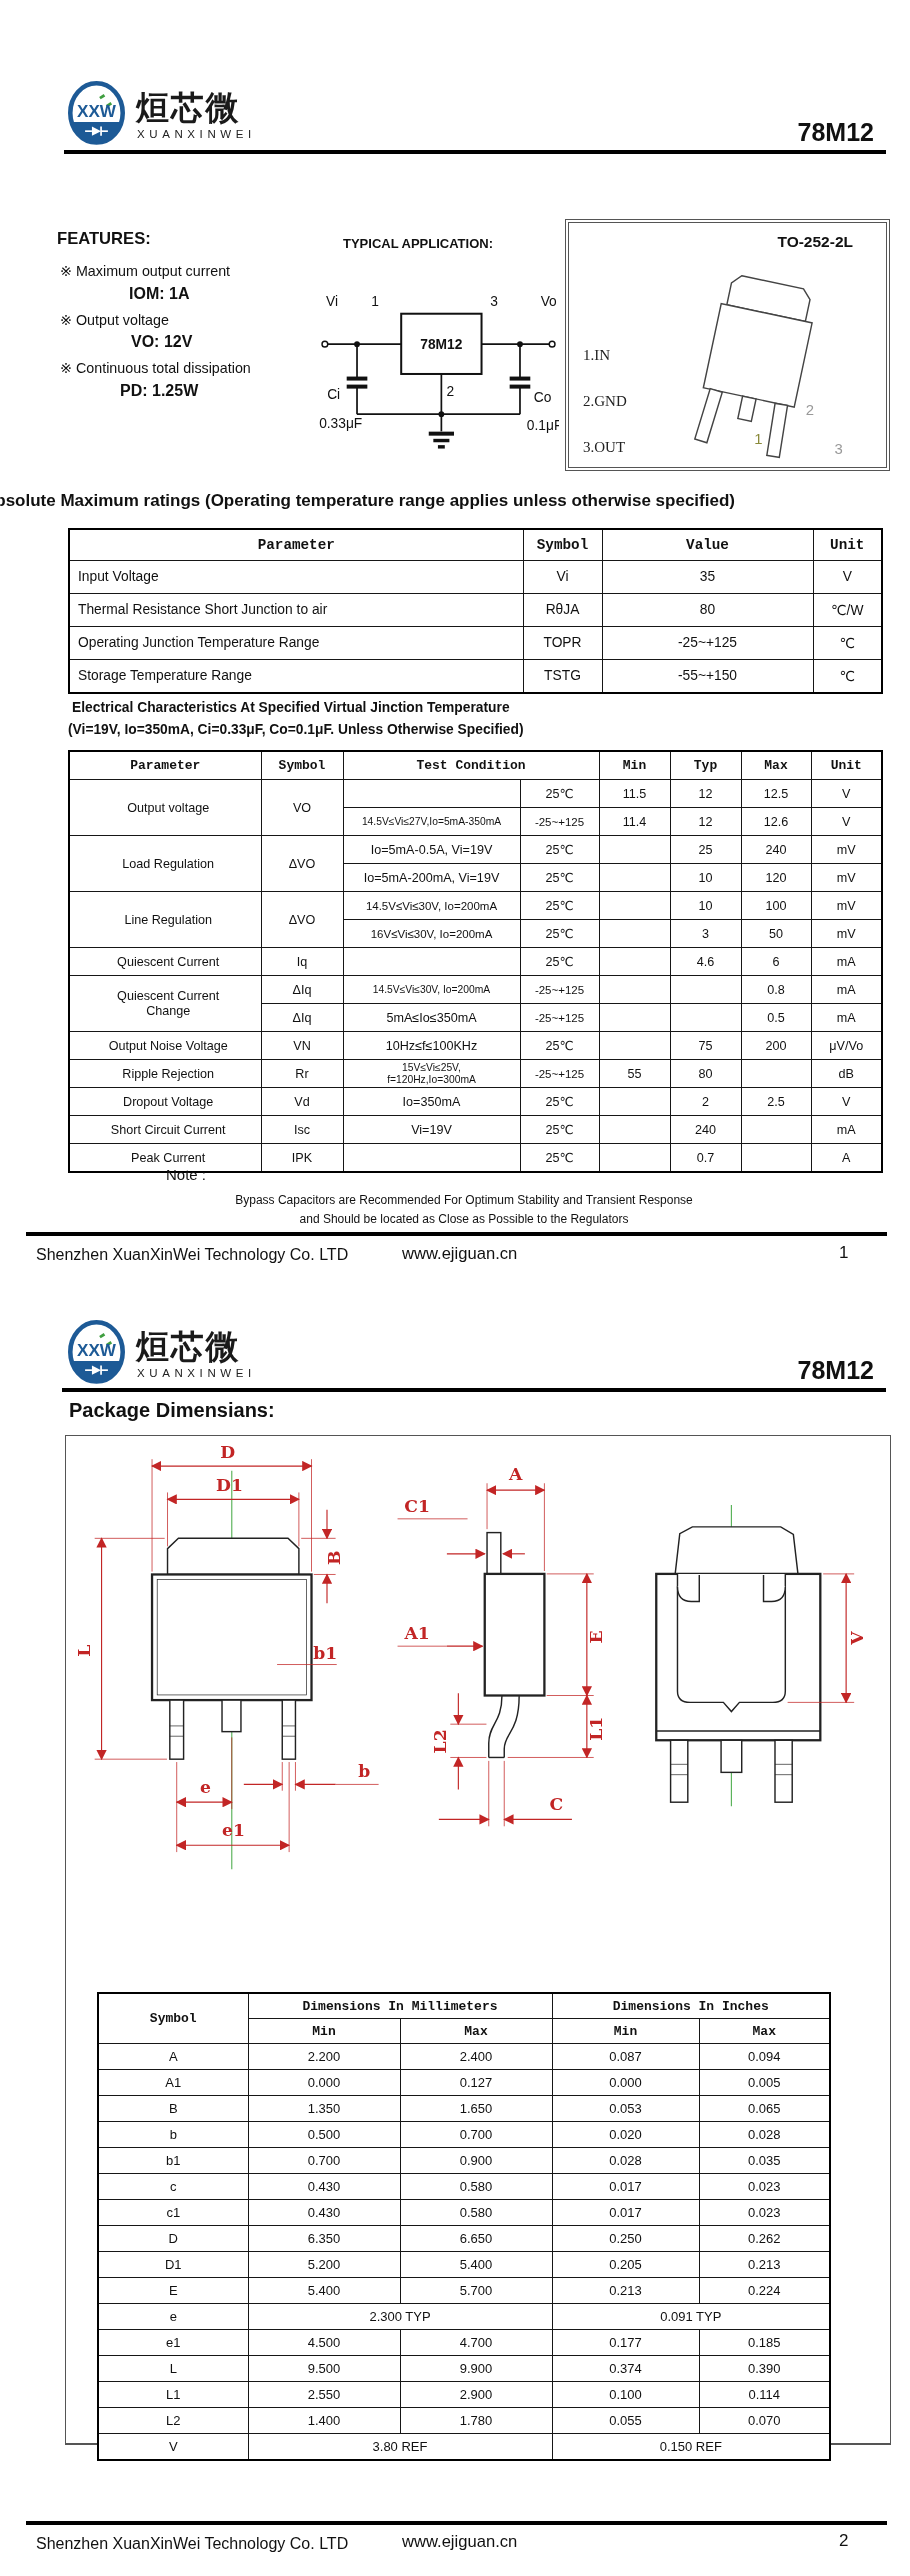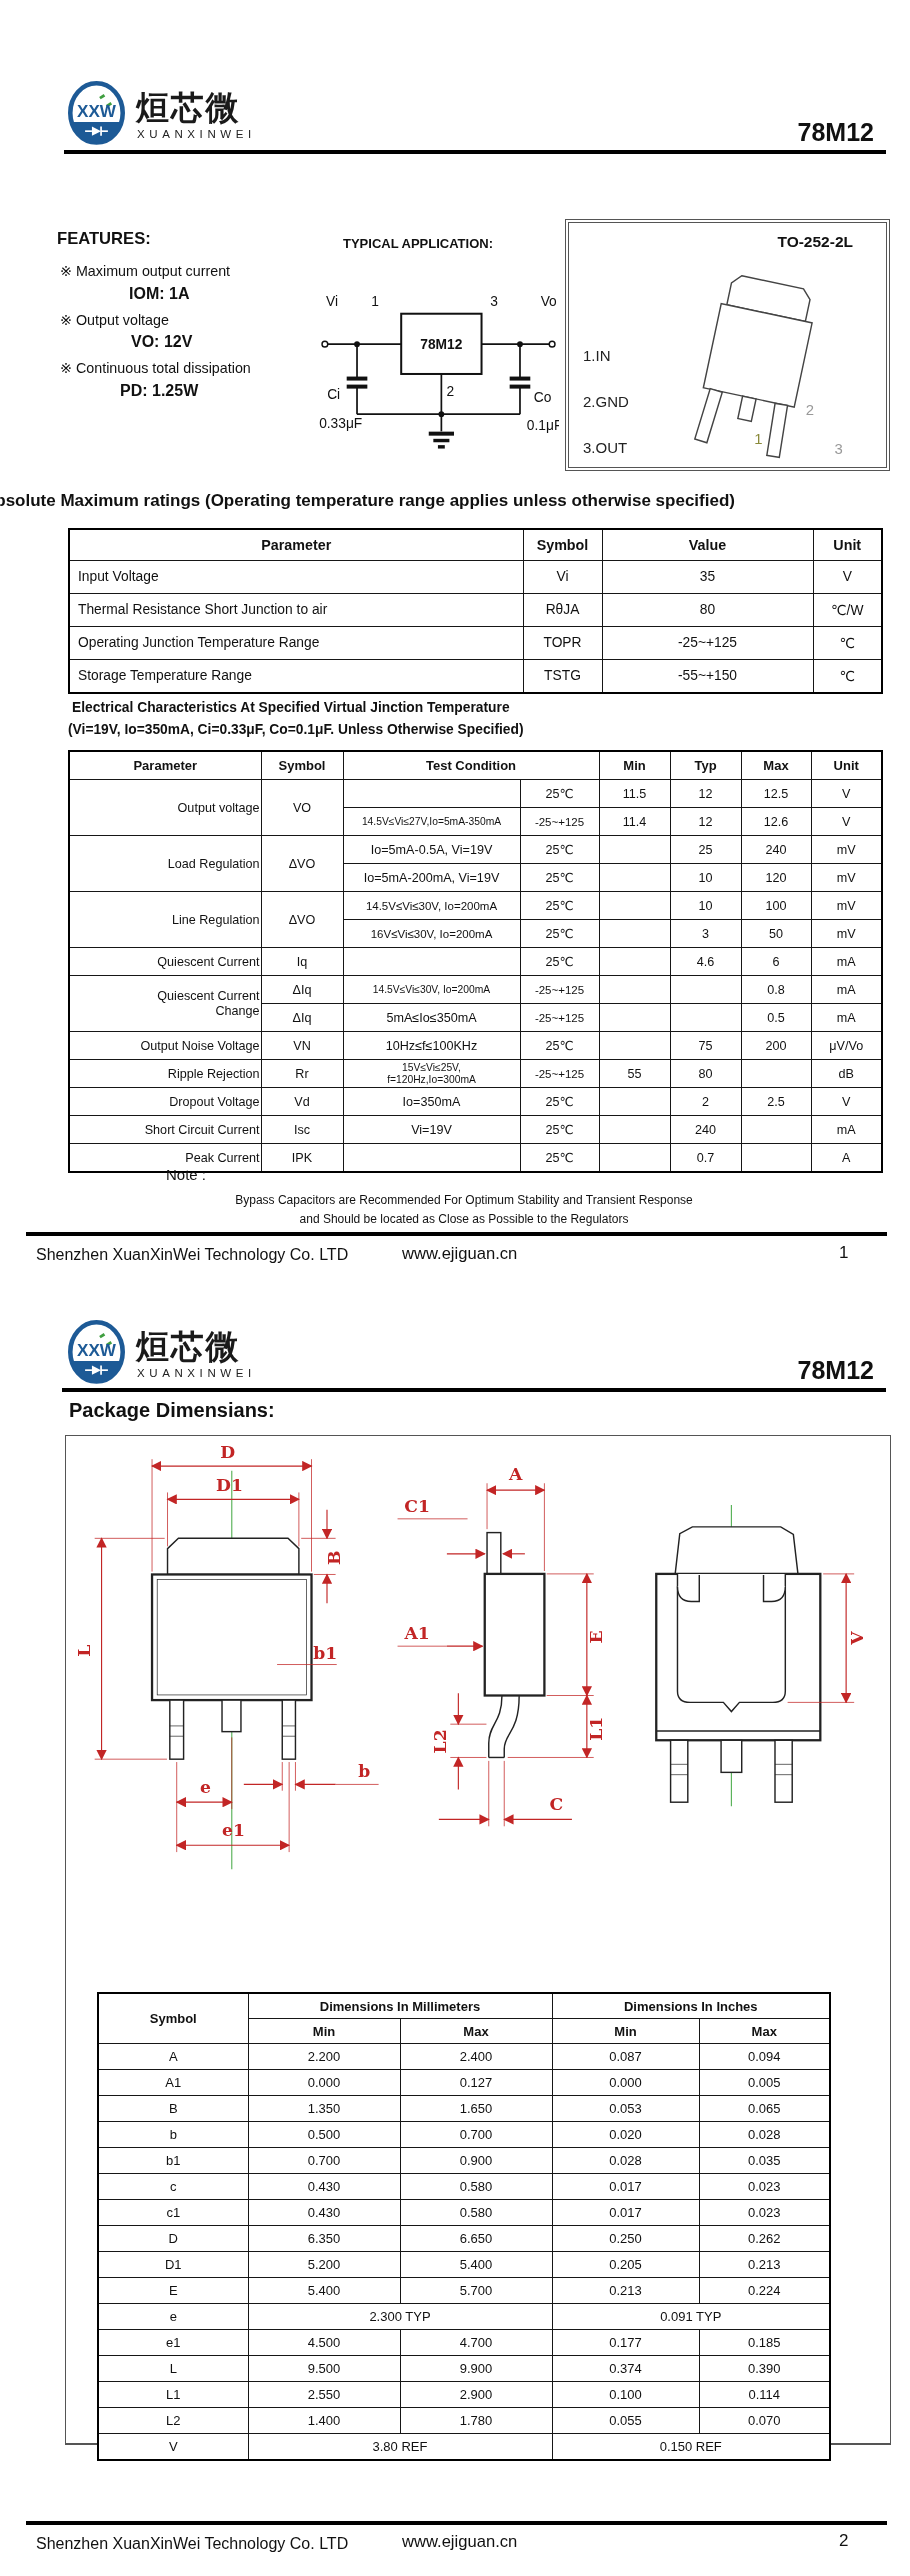--- a/index.html
+++ b/index.html
@@ -9,48 +9,48 @@
   .hr{position:absolute;background:#000;height:4px;}
   .b{font-weight:bold;}
   .center{width:910px;text-align:center;}
   
   .logo{position:absolute;left:68px;width:207px;height:69px;}
   .logo .cn{position:absolute;left:68px;top:4.6px;font-size:33px;font-weight:bold;letter-spacing:1.7px;color:#1a1a1a;font-family:"DejaVu Sans",sans-serif;text-align:right;}
   .logo .en{position:absolute;left:69px;top:47px;font-size:11.5px;letter-spacing:4.6px;color:#222;}
   
   table{border-collapse:collapse;position:absolute;table-layout:fixed;background:#fff;}
   .t th,.t td{border:1.1px solid #161616;text-align:center;vertical-align:middle;overflow:hidden;}
-  .t th{font-weight:bold;}
+  .t th{font-weight:bold;font-family:Liberation Mono, monospace;}
   #abs-table{left:68px;top:528px;width:813px;font-size:13.8px;border:2.3px solid #000;}
   #abs-table th{height:27.5px;font-size:14.3px;}
   #abs-table td{height:30px;border-width:1.7px;}
   #abs-table td.pl{text-align:left;padding-left:8px;}
   #elec-table{left:68px;top:750px;width:812px;font-size:12.6px;border:2.3px solid #000;}
   #elec-table th{height:25px;font-size:13px;}
   #elec-table td{height:25px;}
   #elec-table tr.g>td{border-top:1.7px solid #000;}
-  #elec-table td.pl{text-align:right;padding-left:6.9px;}
+  #elec-table td.pl{text-align:center;padding-left:6.9px;}
   #elec-table td.sm{font-size:10.3px;}
   #elec-table td.sm2{font-size:11.5px;}
   #elec-table td.pre,#elec-table td.sm.pre{white-space:pre-line;line-height:1.15;}
   .frame2{position:absolute;left:65px;top:1435px;width:824px;height:1007px;border:1.1px solid #555;border-bottom:2.9px double #555;}
   #dims-table{left:31px;top:556px;width:732px;font-size:13px;border:2.3px solid #000;}
   #dims-table th{height:22px;font-size:13px;}
   #dims-table td{height:23px;}
   
   .feat-label{position:absolute;font-size:14.3px;color:#111;}
   .feat-value{position:absolute;font-size:16px;font-weight:bold;}
   .note-line{position:absolute;width:910px;text-align:center;font-size:12px;margin-left:9px;}
   .footer-co{position:absolute;left:36px;font-size:16px;}
   .footer-url{position:absolute;left:402px;font-size:16.6px;}
   .footer-pg{position:absolute;left:839px;font-size:17px;}
   
   .to252{position:absolute;left:565px;top:219px;width:323px;height:250px;border:0.9px solid #555;}
   .to252-inner{position:absolute;inset:2.3px;border:0.6px solid #555;}
-  .pinlbl{position:absolute;left:17px;font-size:15px;color:#222;}
+  .pinlbl{position:absolute;left:17px;font-size:15px;color:#222;font-family:Liberation Serif, serif;}
   
   .pk{fill:#fff;stroke:#222;stroke-width:2.5;}
   .b3{stroke-width:4;}
   .thin{stroke:#222;stroke-width:1.2;fill:none;}
   .cl{stroke:#58b158;stroke-width:2;}
   .dim{stroke:#c22525;stroke-width:2;fill:none;}
   .ext{stroke:#c22525;stroke-width:1.3;}
   .dl{fill:#c22525;font-size:30px;font-weight:bold;font-family:"DejaVu Serif",serif;}
   .ckt{font-family:"Liberation Sans",sans-serif;font-size:24px;fill:#111;}
 </style>

